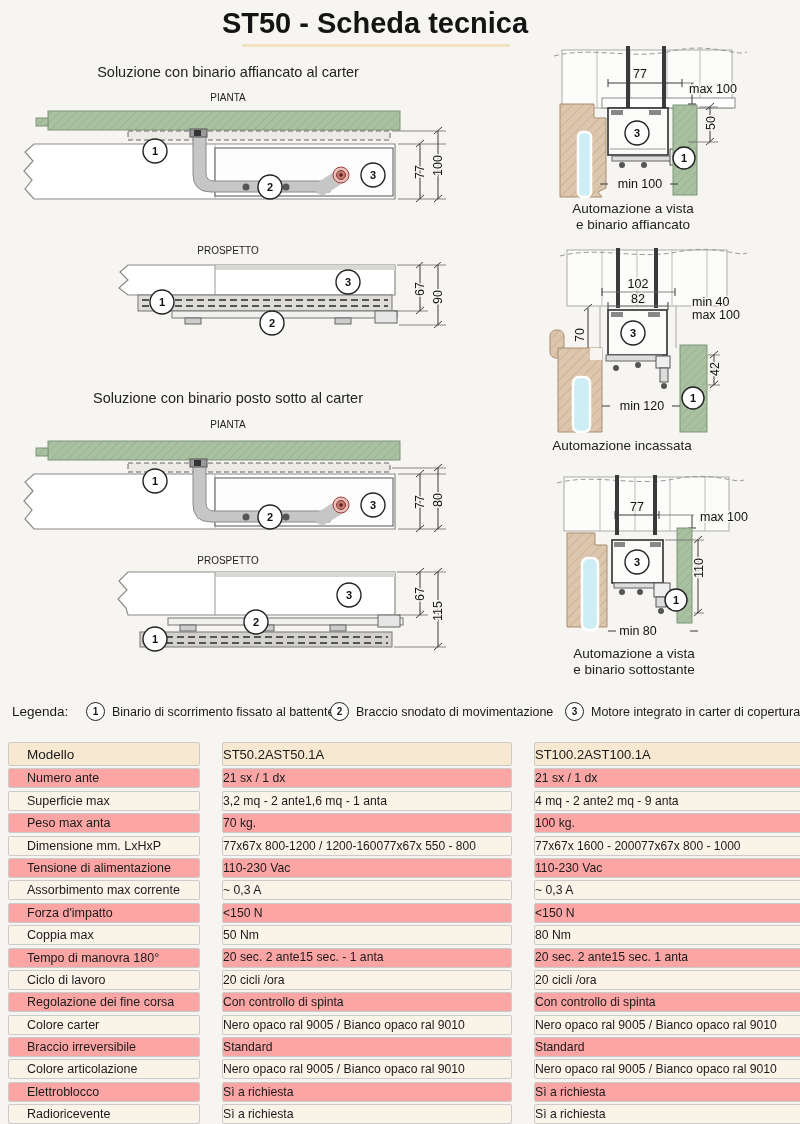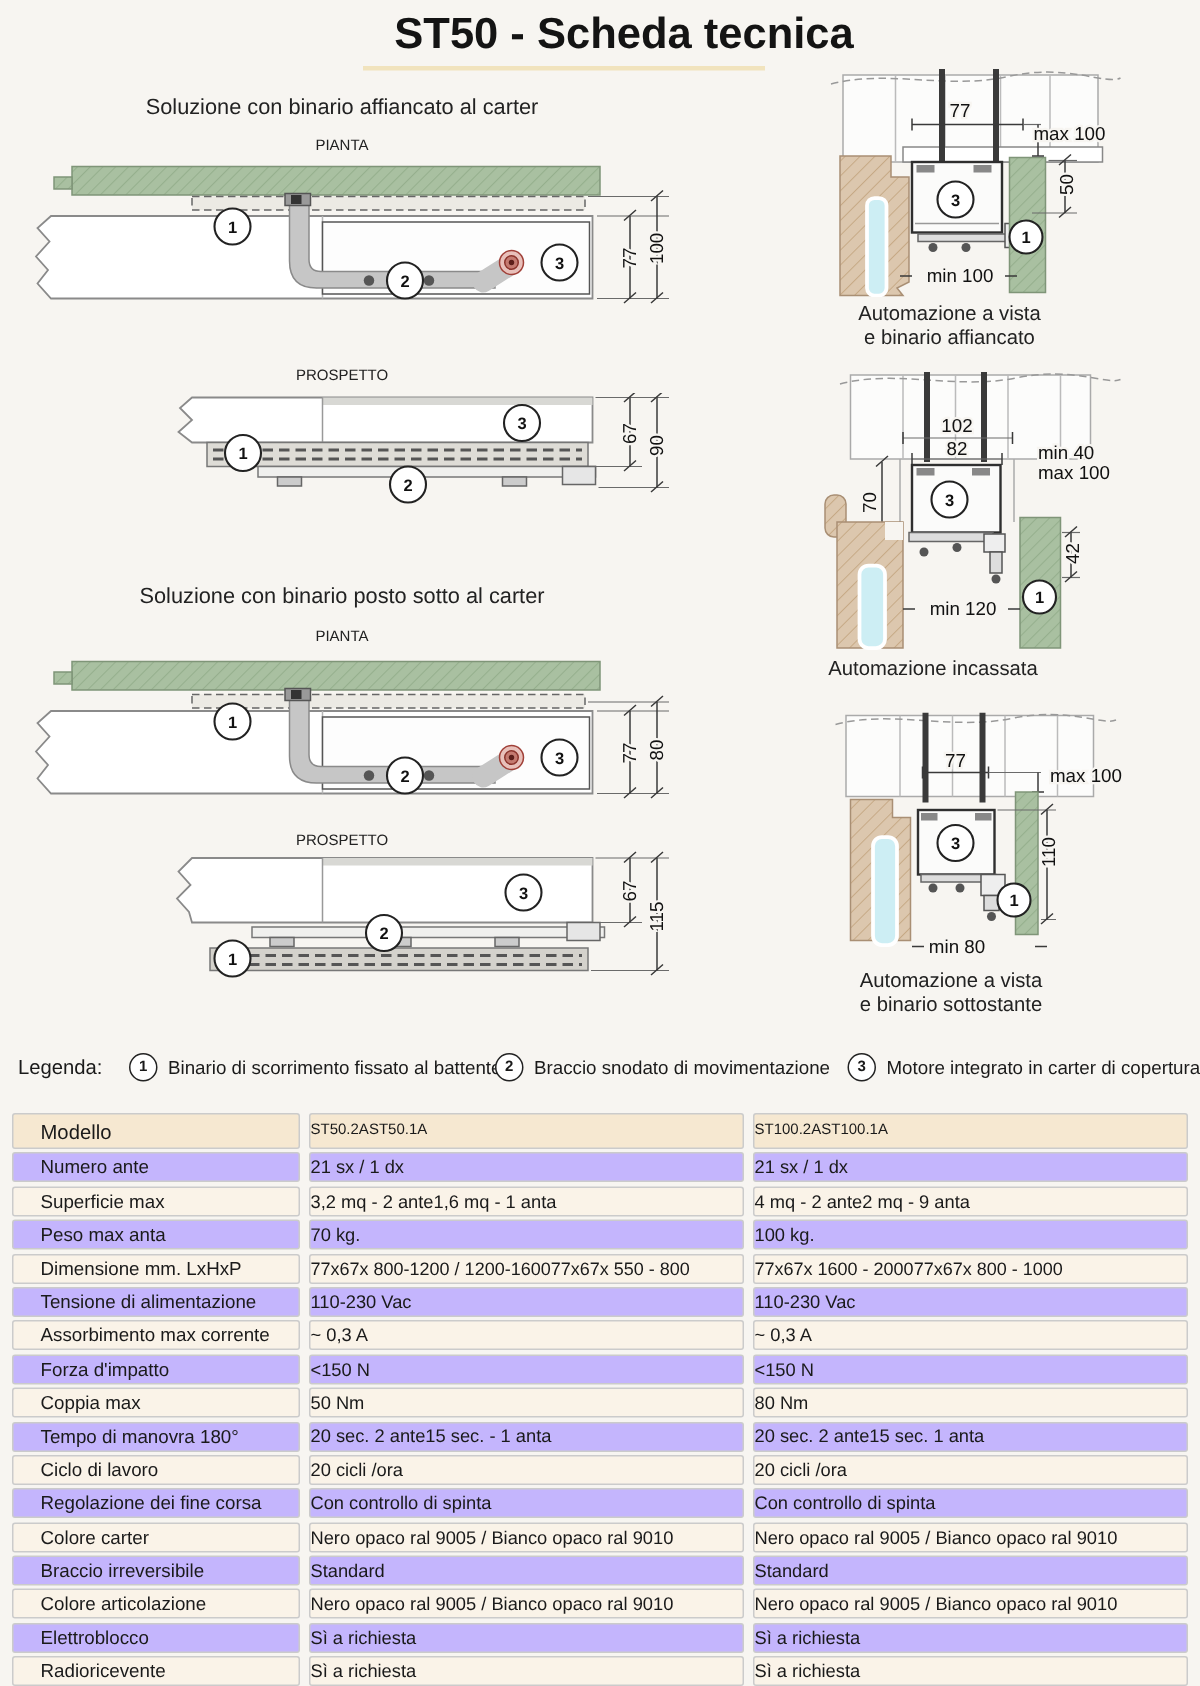--- a/index.html
+++ b/index.html
@@ -1,49 +1,49 @@
 <!DOCTYPE html>
 <html><head>
 <meta charset="utf-8">
 <style>
   html,body{margin:0;padding:0;}
   .page{position:relative;width:800px;height:1124px;background:#f7f5f1;
         font-family:"Liberation Sans",sans-serif;color:#1a1a1a;overflow:hidden;}
   .abs{position:absolute;}
   .title{position:absolute;top:7px;left:0;width:750px;text-align:center;
-         font-size:29px;font-weight:bold;color:#141414;padding-left:41px;}
+         font-size:29px;font-weight:bold;color:#141414;}
   .title-underline{position:absolute;left:242px;top:44px;width:268px;height:3px;background:#f1e3bd;}
   .sec-title{position:absolute;width:456px;text-align:center;font-size:14.5px;color:#222;}
   .view-label{position:absolute;width:456px;text-align:center;font-size:10px;color:#222;}
   .r-caption{position:absolute;text-align:center;font-size:13.5px;line-height:15.5px;color:#222;}
   svg{font-family:"Liberation Sans",sans-serif;}
   .dim{font-size:12.5px;fill:#111;paint-order:stroke;stroke:#f7f5f1;stroke-width:3px;}
   .mnum{font-size:11px;font-weight:bold;fill:#111;}
   .dl{stroke:#3a3a3a;stroke-width:1;}
   .ext{stroke:#6a6a6a;stroke-width:0.8;}
   
   .legend-row{position:absolute;top:700px;left:0;width:644px;height:24px;}
   .legend-label{position:absolute;left:12px;top:4px;font-size:13.5px;}
   .legend-item{position:absolute;top:2px;display:flex;align-items:center;gap:7px;}
   .lcircle{width:17px;height:17px;border:1.3px solid #222;border-radius:50%;background:#fff;
            display:flex;align-items:center;justify-content:center;font-size:10px;font-weight:bold;flex:0 0 auto;}
   .legend-item .ltext{font-size:12.5px;white-space:nowrap;}
   
   .spec-table{position:absolute;top:742px;left:8px;width:784px;}
-  .t-row{display:grid;grid-template-columns:192px 290px 290px;column-gap:6px;margin-top:2.4px;}
+  .t-row{display:grid;grid-template-columns:192px 290px 290px;column-gap:22px;margin-top:2.4px;}
   .t-row:first-child{margin-top:0;}
-  .t-row>div{border:1px solid #cbcbcb;border-radius:2px;background:#c4b5fd;
+  .t-row>div{border:1px solid #cbcbcb;border-radius:2px;background:#fca5a5;
              min-height:20px;display:flex;align-items:center;box-sizing:border-box;}
   .t-header>div{min-height:24px;background:#f6e8d1;}
   .t-row.alt>div{background:#faf3e8;}
   .t-label{padding-left:18px;font-size:12.5px;}
   .t-header .t-label{font-size:13.5px;}
   .t-group{display:grid;grid-template-columns:1fr 1fr;align-items:center;width:100%;}
   .t-group span{font-size:12.2px;line-height:1;}
-  .t-header .t-group span{font-size:10px;}
+  .t-header .t-group span{font-size:13px;}
   .t-group .c{text-align:center;}
   .t-group .r{text-align:right;padding-right:12px;}
   .t-group .full{grid-column:1/3;text-align:center;}
   .t-row.small .t-group span{font-size:12px;}
 </style>
 </head>
 <body>
 
 <div class="page">
 

